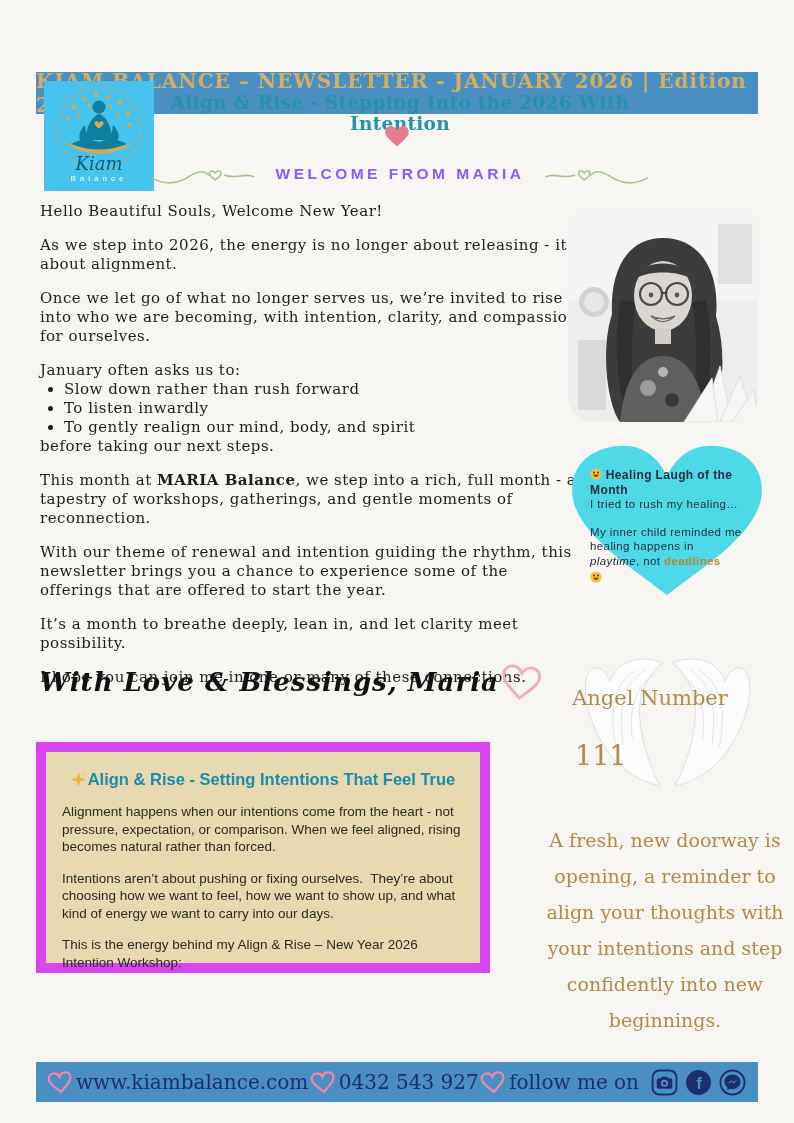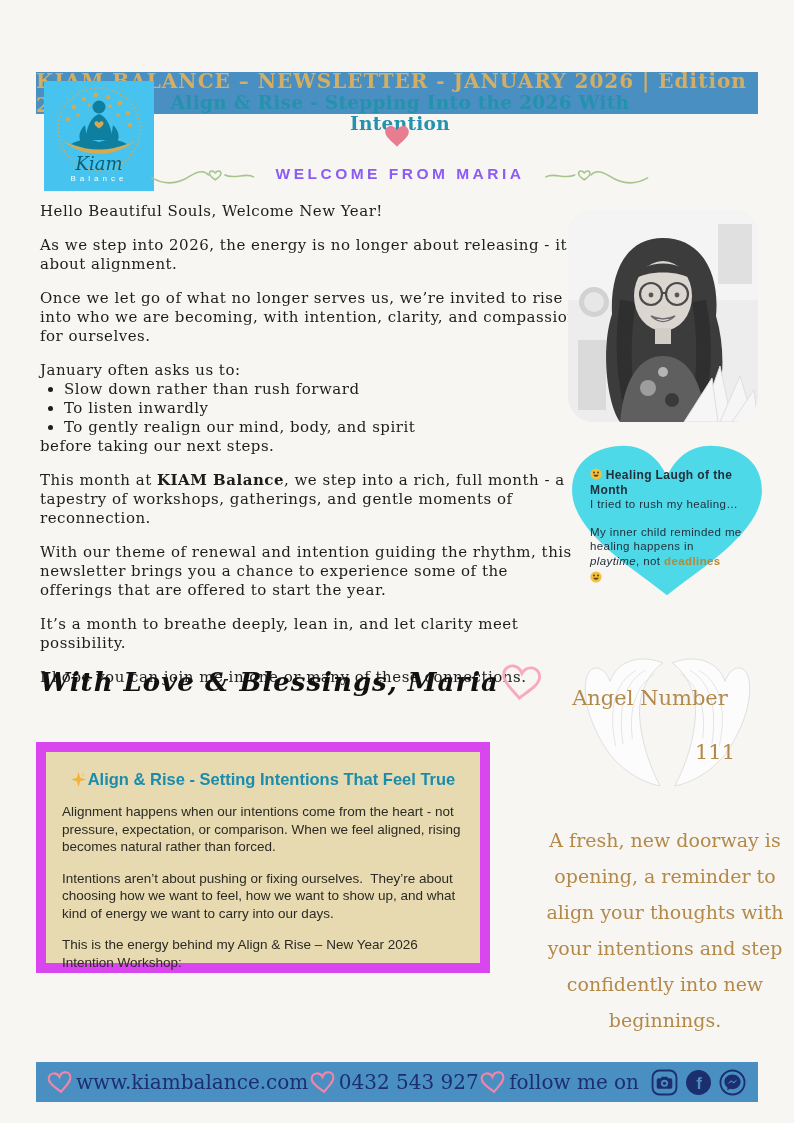--- a/index.html
+++ b/index.html
@@ -65,22 +65,22 @@
   .laugh-title { font-weight:bold; font-size:12px; }
   .laugh-text .gap { height:13px; }
   .laugh-text .gold { color:#b8872f; font-weight:bold; }
   .laugh-text .it { font-style:italic; }
   .wings { position:absolute; left:575px; top:648px; width:185px; height:150px; }
   .angel-label {
     position:absolute; left:570px; top:686px; width:160px; text-align:center;
     color:#b3894a; font-size:21px;
   }
   .angel-number {
-    position:absolute; left:575px; top:740px; width:160px; text-align:right;
-    color:#b3894a; font-size:21px;
+    position:absolute; left:575px; top:740px; width:160px; text-align:left;
+    color:#b3894a; font-size:27px;
   }
   .angel-message {
     position:absolute; left:540px; top:822px; width:250px; text-align:center;
     color:#b3894a; font-size:19px; line-height:36px;
   }
   
   .intention-box {
     position:absolute; left:36px; top:742px; width:454px; height:231px;
     background:#e7dab0; border:10px solid #d946ef; padding:10px 16px 0 16px;
     font-family:"Liberation Sans", sans-serif;
@@ -183,21 +183,21 @@
     <p>Hello Beautiful Souls, Welcome New Year!</p>
     <p>As we step into 2026, the energy is no longer about releasing - it’s about alignment.</p>
     <p>Once we let go of what no longer serves us, we’re invited to rise into who we are becoming, with intention, clarity, and compassion for ourselves.</p>
     <p class="nogap">January often asks us to:</p>
     <ul>
       <li>Slow down rather than rush forward</li>
       <li>To listen inwardly</li>
       <li>To gently realign our mind, body, and spirit</li>
     </ul>
     <p>before taking our next steps.</p>
-    <p><span>This month at </span><strong>KIAM Balance</strong><span>, we step into a rich, full month - a tapestry of workshops, gatherings, and gentle moments of reconnection.</span></p>
+    <p><span>This month at </span><strong>MARIA Balance</strong><span>, we step into a rich, full month - a tapestry of workshops, gatherings, and gentle moments of reconnection.</span></p>
     <p>With our theme of renewal and intention guiding the rhythm, this newsletter brings you a chance to experience some of the offerings that are offered to start the year.</p>
     <p>It’s a month to breathe deeply, lean in, and let clarity meet possibility.</p>
     <p>I hope you can join me in one or many of these connections.</p>
   </div>
 
   <div class="signature-row">
     <span class="sig">With Love &amp; Blessings, Maria</span>
     <svg width="40" height="36" viewBox="0 0 22 20" style="transform:rotate(6deg); margin-left:2px;">
       <path d="M11 19 C7 15 1 11 1 6.5 C1 3.2 3.6 1.6 5.8 1.6 C8 1.6 10 3 11 5.2 C12 3 14 1.6 16.2 1.6 C18.4 1.6 21 3.2 21 6.5 C21 11 15 15 11 19 Z" fill="none" stroke="#f7a8c3" stroke-width="1.6"></path>
     </svg>

